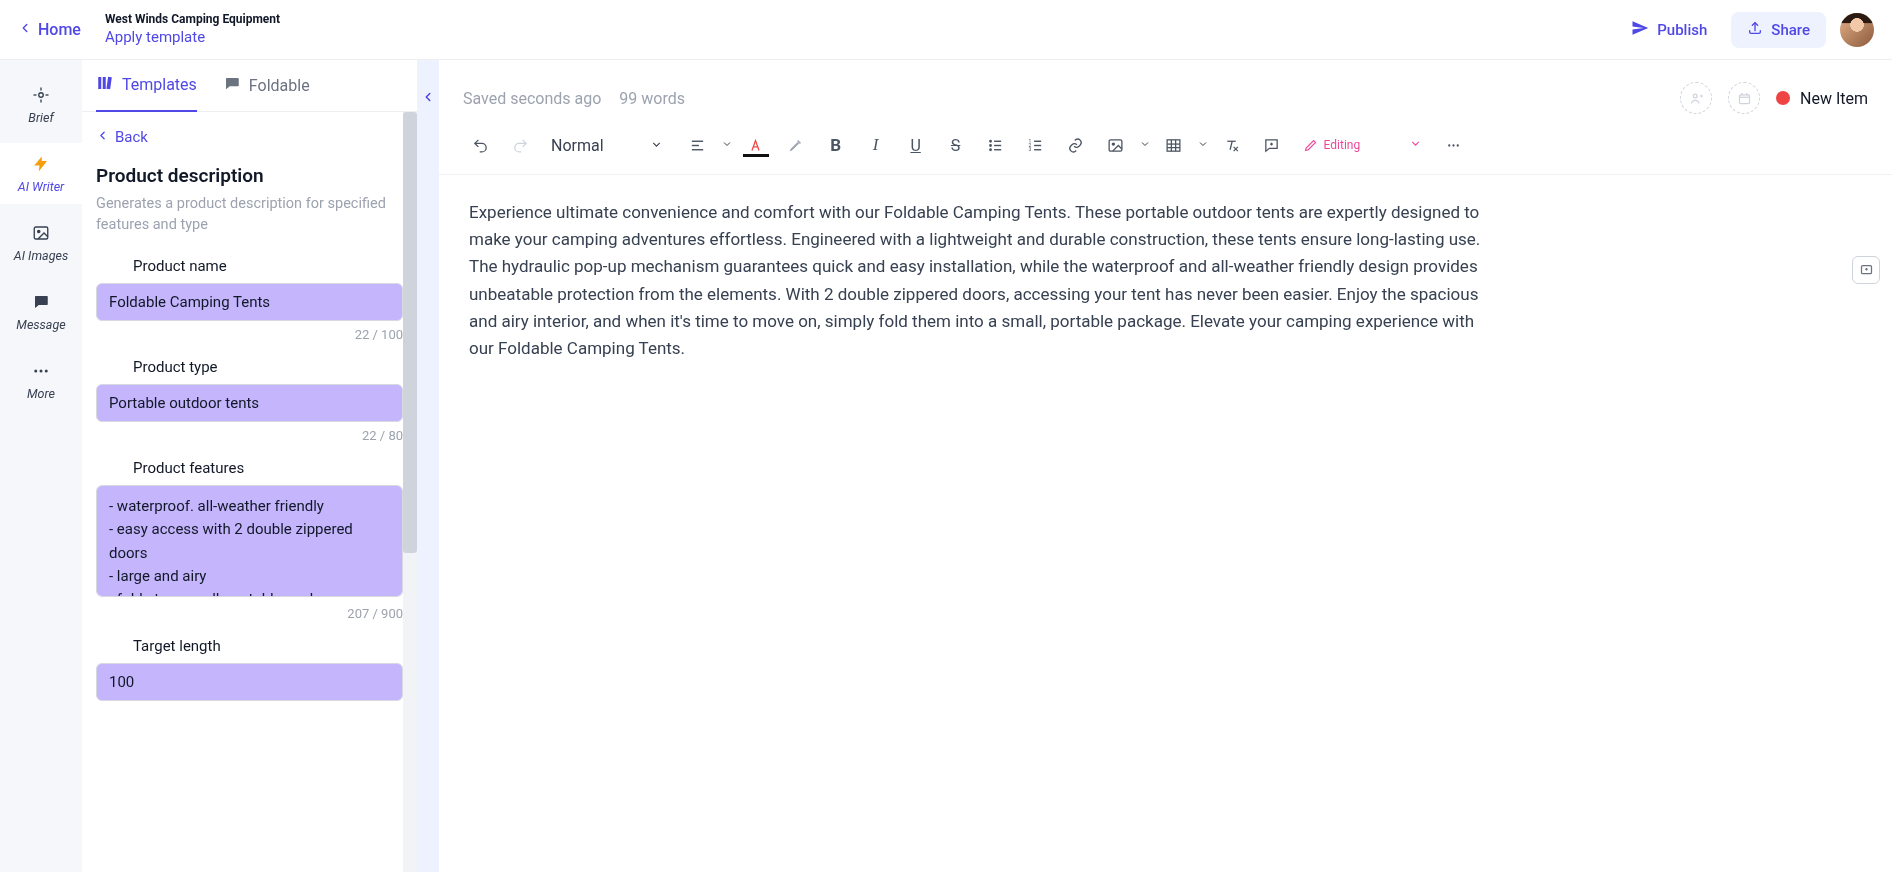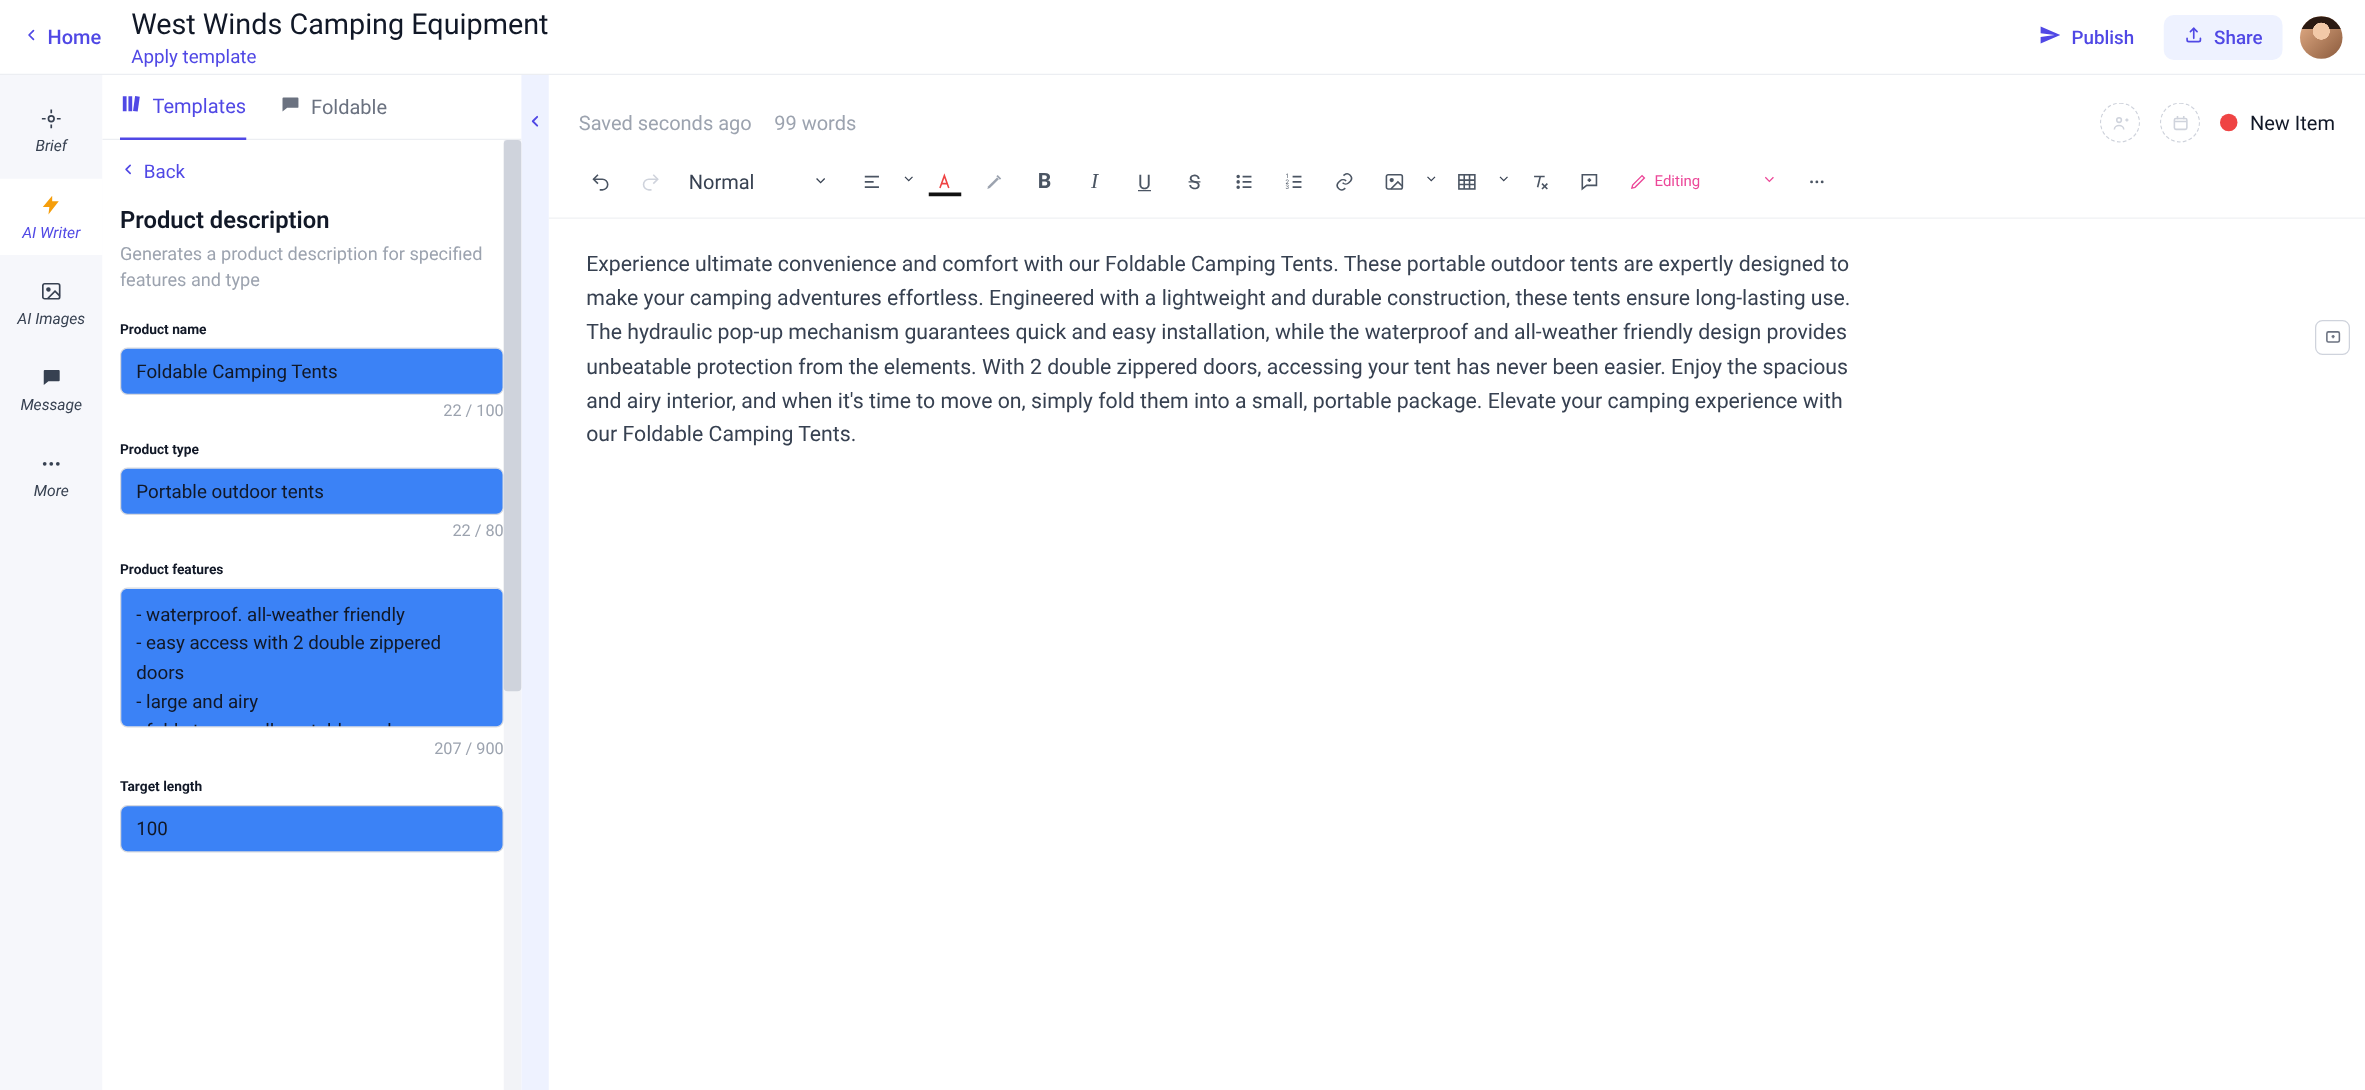--- a/index.html
+++ b/index.html
@@ -3,21 +3,21 @@
 <meta charset="utf-8">
 <style>
 * { margin: 0; padding: 0; box-sizing: border-box; }
 body { font-family: -apple-system, BlinkMacSystemFont, "Segoe UI", Roboto, Helvetica, Arial, sans-serif; font-size: 14px; color: #1f2937; background: #fff; }
 
 
 .header { display: flex; align-items: center; height: 60px; padding: 0 18px; border-bottom: 1px solid #eceef2; }
 .home-link { display: inline-flex; align-items: center; gap: 6px; color: #5048e5; font-size: 16px; font-weight: 500; text-decoration: none; margin-right: 24px; }
 .home-link svg { width: 14px; height: 14px; }
 .title-block { display: flex; flex-direction: column; line-height: 1.35; }
-.doc-title { font-size: 23px; font-weight: 400; color: #111827; }
+.doc-title { font-size: 12px; font-weight: 700; color: #111827; }
 .apply-template { color: #5048e5; font-size: 15px; font-weight: 400; text-decoration: none; }
 .header-spacer { flex: 1; }
 .header-actions { display: flex; align-items: center; gap: 14px; }
 .publish-btn { display: inline-flex; align-items: center; gap: 8px; color: #5048e5; font-size: 15px; font-weight: 500; padding: 8px 10px; cursor: pointer; }
 .share-btn { display: inline-flex; align-items: center; gap: 8px; color: #5048e5; font-size: 15px; font-weight: 500; padding: 8px 16px; background: #eef2ff; border-radius: 8px; cursor: pointer; }
 .avatar { width: 34px; height: 34px; border-radius: 50%; background: linear-gradient(135deg,#e6b089,#8a5a3c); display:inline-block; position:relative; overflow:hidden; }
 .avatar::after { content:""; position:absolute; inset:0; background: radial-gradient(circle at 50% 35%, #f2c9a8 24%, transparent 25%), linear-gradient(180deg, #2b1a12 30%, transparent 31%); }
 
 
 .layout { display: flex; height: calc(872px - 60px); }
@@ -32,22 +32,22 @@
 
 .sidebar { width: 335px; background: #fff; position: relative; flex-shrink: 0; display: flex; flex-direction: column; }
 .sidebar-tabs { display: flex; align-items: center; height: 52px; border-bottom: 1px solid #eceef2; padding: 0 14px; gap: 26px; }
 .tab { display: inline-flex; align-items: center; gap: 8px; color: #6b7280; font-size: 16px; font-weight: 400; padding-bottom: 14px; margin-top: 14px; cursor: pointer; }
 .tab.active { color: #5048e5; border-bottom: 2px solid #5048e5; }
 .tab svg { width: 18px; height: 18px; }
 .sidebar-body { padding: 16px 14px 24px; overflow: hidden; position: relative; }
 .back { display: inline-flex; align-items: flex-end; gap: 6px; color: #5048e5; font-size: 15px; text-decoration: none; margin-bottom: 18px; cursor: pointer; }
 .panel-title { font-size: 19px; font-weight: 600; color: #111827; margin-bottom: 6px; }
 .panel-sub { color: #9ca3af; font-size: 14.5px; line-height: 1.45; margin-bottom: 22px; }
-.field-label { font-size: 11px; font-weight: 700; color: #111827; margin-bottom: 8px; }
-.input, .textarea { width: 100%; border: 1px solid #d6d9e0; border-radius: 6px; padding: 9px 12px; font-size: 15px; color: #111827; background: #3b82f6; font-family: inherit; }
+.field-label { font-size: 15px; font-weight: 400; color: #111827; margin-bottom: 8px; margin-left: 37px; }
+.input, .textarea { width: 100%; border: 1px solid #d6d9e0; border-radius: 6px; padding: 9px 12px; font-size: 15px; color: #111827; background: #c4b5fd; font-family: inherit; }
 .textarea { resize: none; height: 112px; line-height: 1.55; overflow-y: scroll; }
 .counter { text-align: right; color: #9ca3af; font-size: 13px; margin: 6px 0 16px; }
 .regen-row { display: flex; justify-content: center; margin-top: 6px; }
 .regen-btn { background: #5048e5; color: #fff; font-size: 15px; font-weight: 500; border: none; border-radius: 8px; padding: 11px 20px; cursor: pointer; }
 .sidebar-scroll { position: absolute; right: 0; top: 52px; bottom: 0; width: 14px; background: #f2f3f7; }
 .sidebar-scroll-thumb { background: #cfd3dc; width: 100%; height: 58%; border-radius: 3px; }
 
 
 .collapse { width: 22px; background: #eef2ff; display: flex; align-items: flex-start; justify-content: center; padding-top: 30px; cursor: pointer; flex-shrink: 0; color: #5048e5; }
 .collapse svg { width: 14px; height: 14px; }

